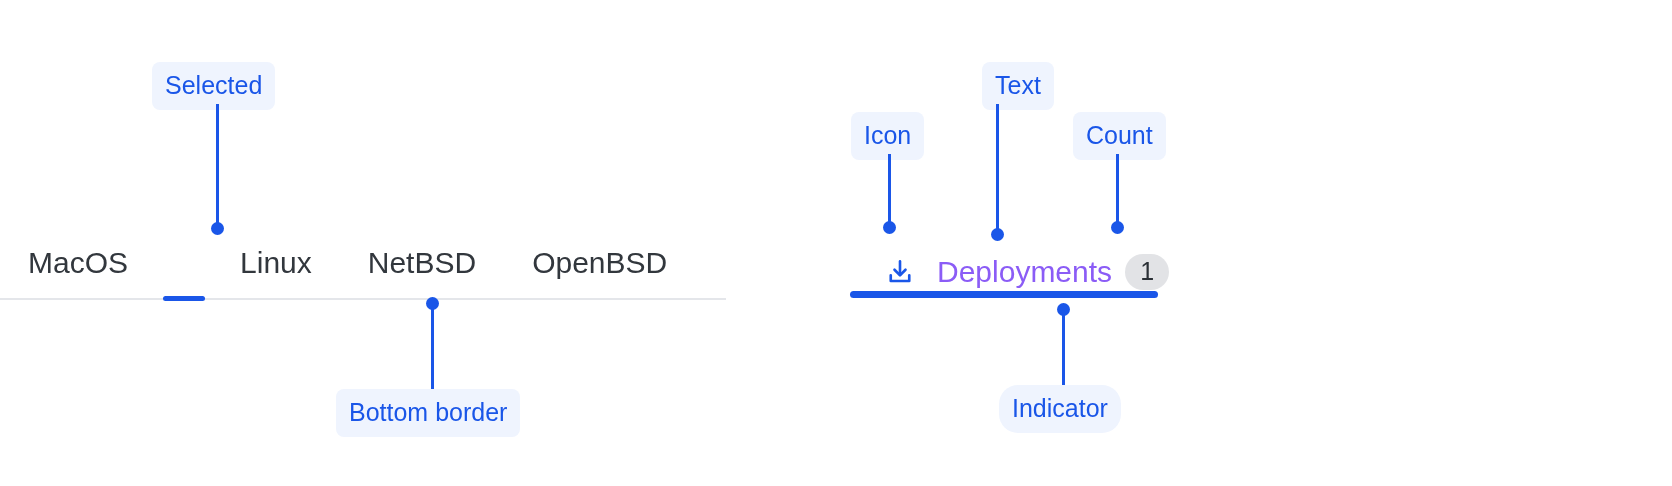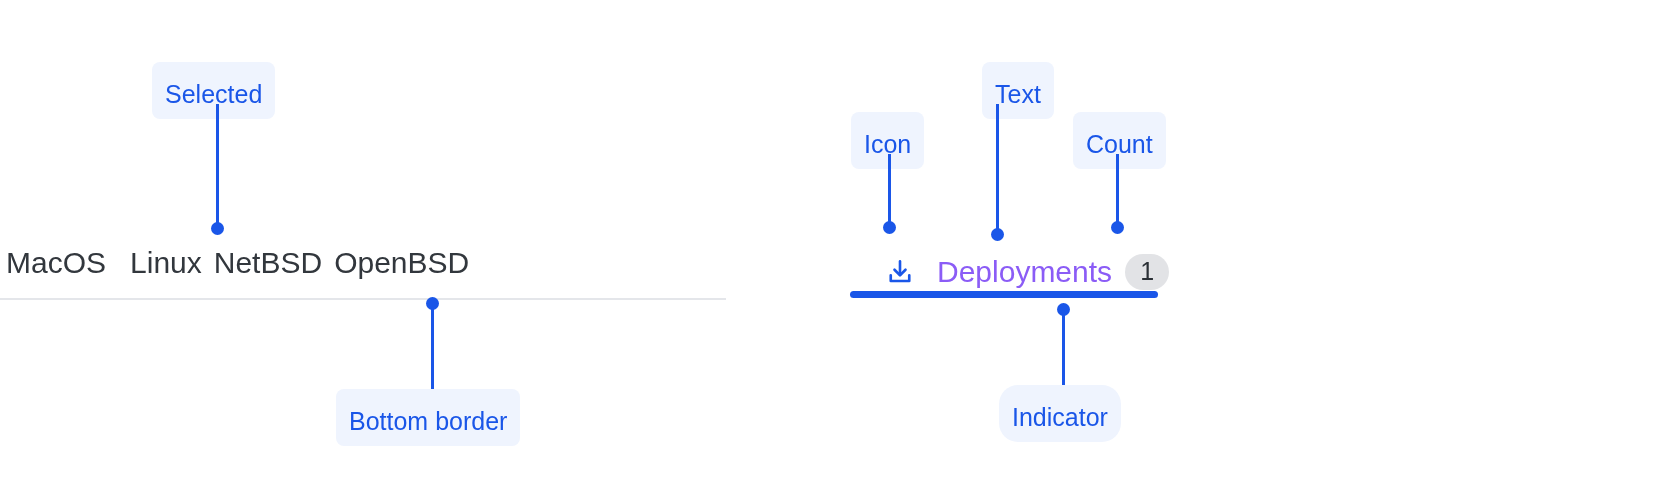--- a/index.html
+++ b/index.html
@@ -20,21 +20,21 @@
   }
 
   
   .ann-pill {
     position: absolute;
     background: #eff4fe;
     color: #1a56e8;
     border-radius: 8px;
     font-size: 25px;
     line-height: 1;
-    padding: 20px 13px 12px 13px;
+    padding: 11px 13px 12px 13px;
     white-space: nowrap;
     font-family: "Liberation Sans", sans-serif;
   }
   .ann-line {
     position: absolute;
     width: 3px;
     background: #1a56e8;
   }
   .ann-dot {
     position: absolute;
@@ -58,21 +58,21 @@
     position: absolute;
     left: 0;
     top: 0;
     display: flex;
     align-items: flex-start;
   }
   .tab {
     font-size: 30px;
     line-height: 1;
     color: #32373d;
-    padding: 0 6px;
+    padding: 0 28px;
     position: relative;
     cursor: pointer;
     white-space: nowrap;
     font-family: "Liberation Sans", sans-serif;
   }
   .tab.selected {
     color: #1a56e8;
   }
   .tab .underline {
     position: absolute;

